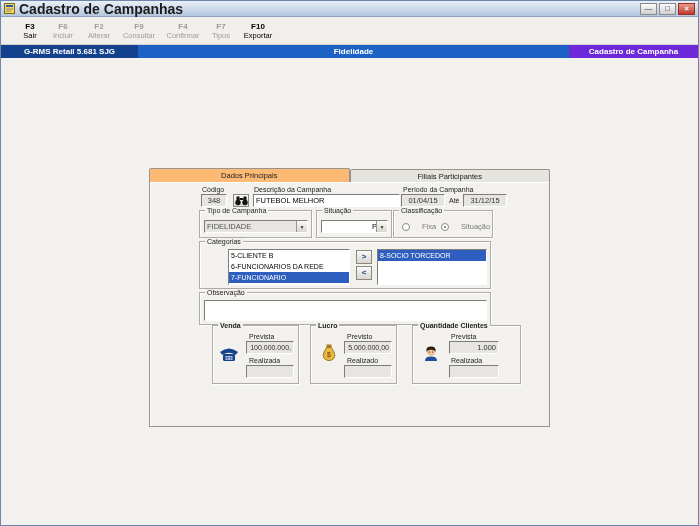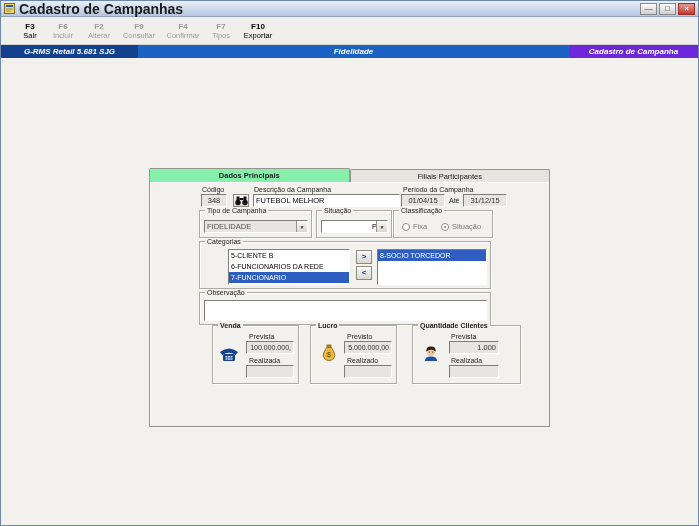--- a/index.html
+++ b/index.html
@@ -26,31 +26,31 @@
              border-bottom:1px solid #d6d3cc; display:flex; align-items:stretch; padding:1px 14px; }
   .tb-btn { display:flex; flex-direction:column; align-items:center; justify-content:center;
             font-size:7.5px; line-height:9px; }
   .tb-key { font-weight:bold; font-size:8px; }
   .tb-btn.enabled { color:#000; }
   .tb-btn.disabled { color:#9d9c98; }
 
   
   .header-bar { position:absolute; top:44px; left:0; right:0; height:13px; display:flex;
                 font-size:8px; font-weight:bold; color:#fff; }
-  .hseg { display:flex; align-items:center; justify-content:center; white-space:nowrap;font-style:italic; }
+  .hseg { display:flex; align-items:center; justify-content:center; white-space:nowrap; }
   .hseg.left  { width:137px; background:#14418e; }
   .hseg.center{ flex:1;      background:#1b62c4; }
   .hseg.right { width:129px; background:#6d28d9; }
 
   
   .panel { position:absolute; left:148px; top:167px; width:401px; height:259px; }
   .tabs { display:flex; height:14px; position:relative; z-index:2; }
   .tab { flex:1; display:flex; align-items:center; justify-content:center; font-size:7.5px;
          border:1px solid #97948c; border-bottom:none; border-radius:2px 2px 0 0; color:#222; }
-  .tab.active { font-weight:bold; background:#86efac; }
+  .tab.active { font-weight:normal; background:#fdba74; }
   .tab.inactive { background:#e6e4df; margin-top:1px; }
   .panel-body { position:absolute; left:0; right:0; top:13px; bottom:0; background:#f2f1ed;
                 border:1px solid #97948c; box-shadow:inset 1px 1px 0 #fff; }
 
   .lbl { position:absolute; font-size:7px; color:#222; white-space:nowrap; }
   .field { position:absolute; height:13px; line-height:11px; font-size:7.5px; padding:0 2px;
            border:1px solid; border-color:#7f7d78 #fff #fff #7f7d78; white-space:nowrap; overflow:hidden; }
   .field.dis { background:#e7e5e1; color:#333; }
   .field.en  { background:#fff; color:#000; }
   .ctr { text-align:center; } .rgt { text-align:right; }
@@ -71,21 +71,21 @@
 
   .list { position:absolute; background:#fff; border:1px solid; border-color:#7f7d78 #fff #fff #7f7d78;
           overflow:hidden; }
   .litem { height:11px; line-height:11px; font-size:7px; padding:0 2px; white-space:nowrap; color:#000; }
   .litem.sel { background:#2e5fc0; color:#fff; }
 
   .xfer { position:absolute; width:16px; height:14px; text-align:center; line-height:12px;
           font-size:8px; font-weight:bold; color:#16418c;
           background:linear-gradient(#fbfaf8,#d9d6d0); border:1px solid #8b8880; }
 
-  .radio { position:absolute; display:flex; align-items:center; gap:3px; font-size:7.5px; color:#7a7a78; }
+  .radio { position:absolute; display:flex; align-items:center; gap:12px; font-size:7.5px; color:#7a7a78; }
   .rdot { width:8px; height:8px; border-radius:50%; border:1px solid #8a8880; background:#fff; position:relative; }
   .rdot.checked::after { content:""; position:absolute; inset:2px; border-radius:50%; background:#6f6f6d; }
 
   .memo { position:absolute; background:#fff; border:1px solid; border-color:#7f7d78 #fff #fff #7f7d78;
           font-size:7.5px; padding:1px 2px; }
 
   .iconbtn { position:absolute; display:flex; align-items:center; justify-content:center;
              background:linear-gradient(#fbfaf8,#dcd9d3); border:1px solid #8b8880; }
   .icon { position:absolute; display:inline-flex; }
 </style>

